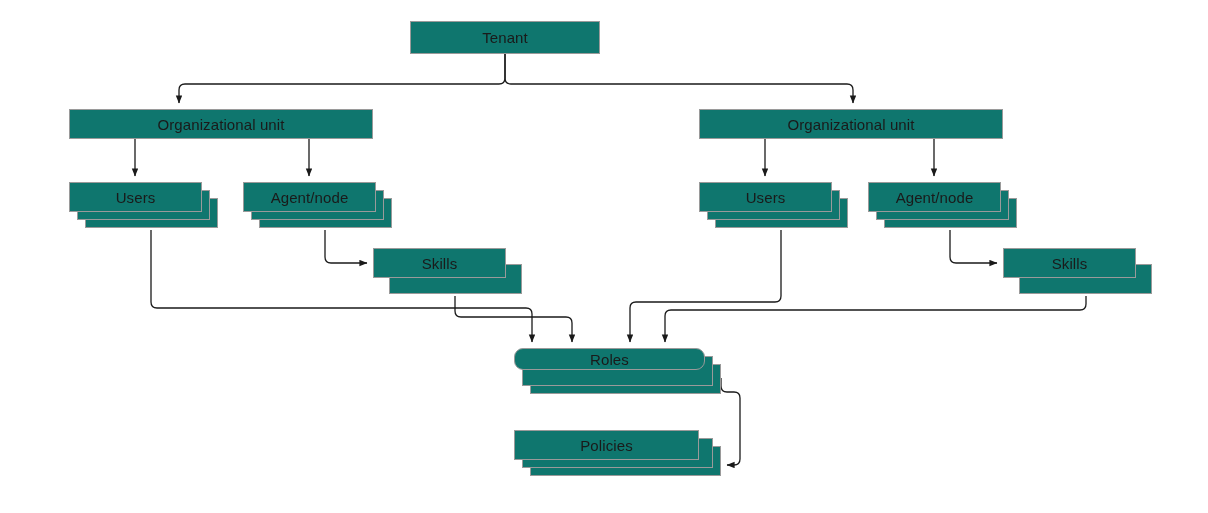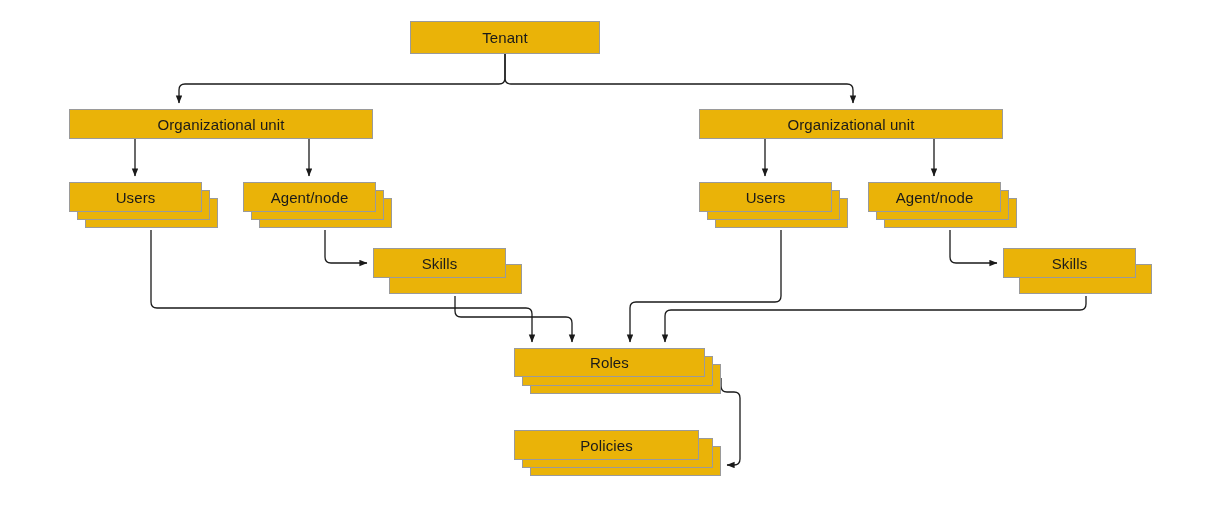--- a/index.html
+++ b/index.html
@@ -26,21 +26,21 @@
     height: 513px;
     pointer-events: none;
   }
   .node {
     position: absolute;
     box-sizing: border-box;
   }
   .node .sheet {
     position: absolute;
     box-sizing: border-box;
-    background: #eab308;
+    background: #0f766e;
     border: 1px solid #9a9a9a;
   }
   .node .sheet.front {
     display: flex;
     align-items: center;
     justify-content: center;
   }
   .node-label {
     font-family: "Liberation Sans", sans-serif;
     font-size: 15px;
@@ -149,21 +149,21 @@
   <div class="node" style="left:1003px; top:248px; width:149px; height:46px;">
     <div class="sheet" style="left:16px; top:16px; width:133px; height:30px;"></div>
     <div class="sheet front" style="left:0; top:0; width:133px; height:30px;">
       <span class="node-label">Skills</span>
     </div>
   </div>
 
   <div class="node" style="left:514px; top:348px; width:207px; height:46px;">
     <div class="sheet" style="left:16px; top:16px; width:191px; height:30px;"></div>
     <div class="sheet" style="left:8px; top:8px; width:191px; height:30px;"></div>
-    <div class="sheet front" style="left:0; top:0; width:191px; height:29px;">
+    <div class="sheet front" style="left:0; top:0; width:191px; height:22px;border-radius:9px;">
       <span class="node-label">Roles</span>
     </div>
   </div>
 
   <div class="node" style="left:514px; top:430px; width:207px; height:46px;">
     <div class="sheet" style="left:16px; top:16px; width:191px; height:30px;"></div>
     <div class="sheet" style="left:8px; top:8px; width:191px; height:30px;"></div>
     <div class="sheet front" style="left:0; top:0; width:185px; height:30px;">
       <span class="node-label">Policies</span>
     </div>

